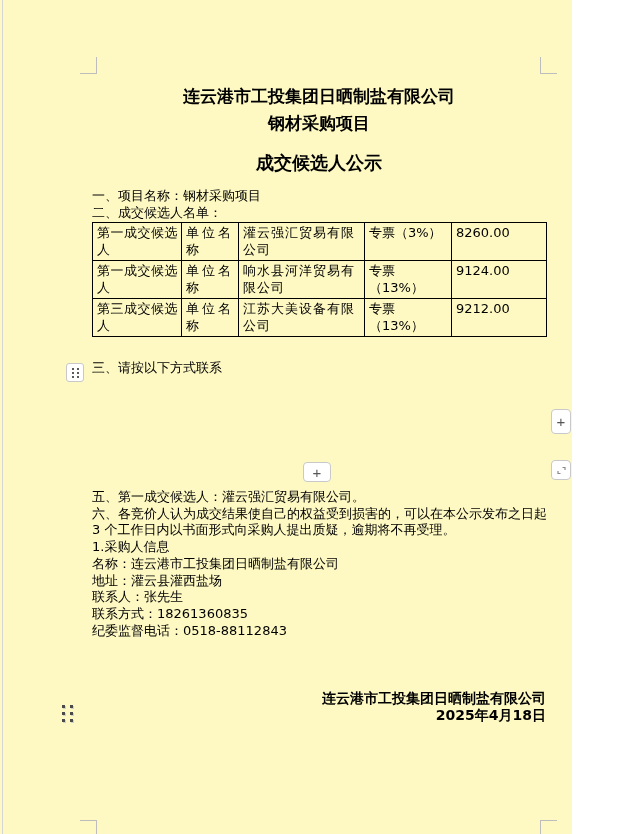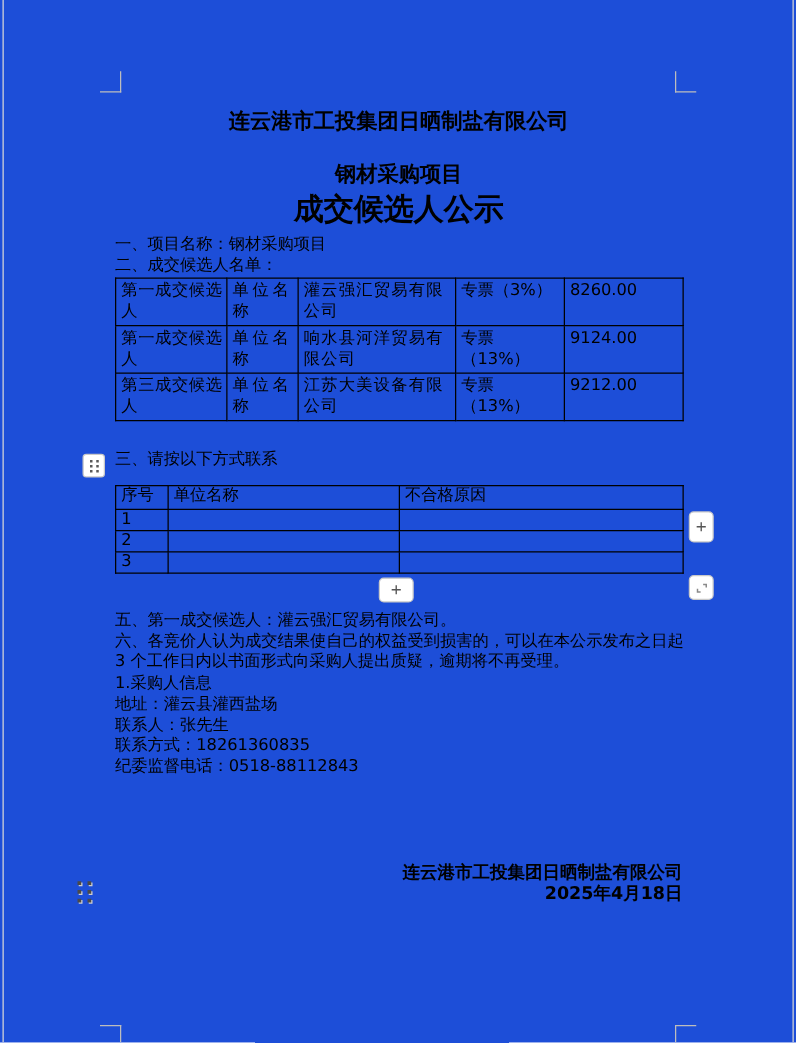--- a/index.html
+++ b/index.html
@@ -1,36 +1,36 @@
 <!DOCTYPE html>
 <html><head>
 <meta charset="utf-8">
 <style>
   * { margin:0; padding:0; box-sizing:border-box; }
   html,body { background:#fff; }
   body { font-family:"DejaVu Sans","Liberation Sans",sans-serif; color:#000; }
   .page {
-    position:relative; width:637px; height:834px; background:#1d4ed8;
+    position:relative; width:572px; height:834px; background:#fef9c3;
     overflow:hidden; font-size:13px;
   }
   .page-edge { position:absolute; top:0; width:1px; height:834px; background:#d6d6d6; }
   .edge-left { left:2px; }
   .edge-right { left:634px; }
 
   
   .crop { position:absolute; width:17px; height:17px; border:0 solid #bdbdbd; }
   .crop-tl { left:80px; top:57px; border-right-width:1px; border-bottom-width:1px; }
   .crop-tr { left:540px; top:57px; border-left-width:1px; border-bottom-width:1px; }
   .crop-bl { left:80px; top:820px; height:14px; border-right-width:1px; border-top-width:1px; }
   .crop-br { left:540px; top:820px; height:14px; border-left-width:1px; border-top-width:1px; }
 
   .doc-title { position:absolute; left:92px; width:454px; text-align:center; font-weight:bold; }
   .t1 { top:85px;  font-size:17px; }
-  .t2 { top:128px; font-size:17px; }
-  .t3 { top:151px; font-size:24px; }
+  .t2 { top:112px; font-size:17px; }
+  .t3 { top:151px; font-size:18px; }
 
   .line { position:absolute; left:92px; width:462px; font-size:13px; line-height:16px; white-space:nowrap; }
 
   
   table { border-collapse:collapse; table-layout:fixed; }
   .tbl { position:absolute; left:92px; top:222px; width:454px; }
   .tbl td { border:1px solid #000; vertical-align:top; padding:1px 3px 0 4px; font-size:13px; line-height:17px; }
   .tbl tr { height:38px; }
   .c-rank { width:89px; letter-spacing:0.5px; }
   .c-label { width:57px; letter-spacing:3px; }
@@ -126,61 +126,38 @@
         <i></i>
         <i></i>
         <i></i>
         <i></i>
         <i></i>
       </span>
   </div>
 
   <div class="line" style="top:360px">三、请按以下方式联系</div>
 
-  <table class="tbl2">
-    <tbody>
-        <tr class="hdr">
-      <td class="c-no">序号</td>
-      <td class="c-name">单位名称</td>
-      <td class="c-reason">不合格原因</td>
-    </tr>
-    <tr class="r">
-      <td class="c-no">1</td>
-      <td class="c-name"></td>
-      <td class="c-reason"></td>
-    </tr>
-    <tr class="r">
-      <td class="c-no">2</td>
-      <td class="c-name"></td>
-      <td class="c-reason"></td>
-    </tr>
-    <tr class="r">
-      <td class="c-no">3</td>
-      <td class="c-name"></td>
-      <td class="c-reason"></td>
-    </tr>
-  </tbody>
-    </table>
 
   <button class="ctl-btn btn-add-row">+</button>
   <button class="ctl-btn btn-add-col">+</button>
   <button class="ctl-btn btn-resize">
     <span>
       <svg width="11" height="11" viewBox="0 0 11 11" fill="none" stroke="#8a8a8a" stroke-width="1.2">
         <path d="M6.5 2.5 H9 V5"></path>
         <path d="M4.5 8.5 H2 V6"></path>
       </svg>
     </span>
   </button>
 
   <div class="body-block">
     <p>五、第一成交候选人：灌云强汇贸易有限公司。</p>
     <p>六、各竞价人认为成交结果使自己的权益受到损害的，可以在本公示发布之日起</p>
     <p>3 个工作日内以书面形式向采购人提出质疑，逾期将不再受理。</p>
     <p>1.采购人信息</p>
+    <p>名称：连云港市工投集团日晒制盐有限公司</p>
     <p>地址：灌云县灌西盐场</p>
     <p>联系人：张先生</p>
     <p>联系方式：18261360835</p>
     <p>纪委监督电话：0518-88112843</p>
   </div>
 
   <div class="signature">
     <div>连云港市工投集团日晒制盐有限公司</div>
     <div>2025年4月18日</div>
   </div>

